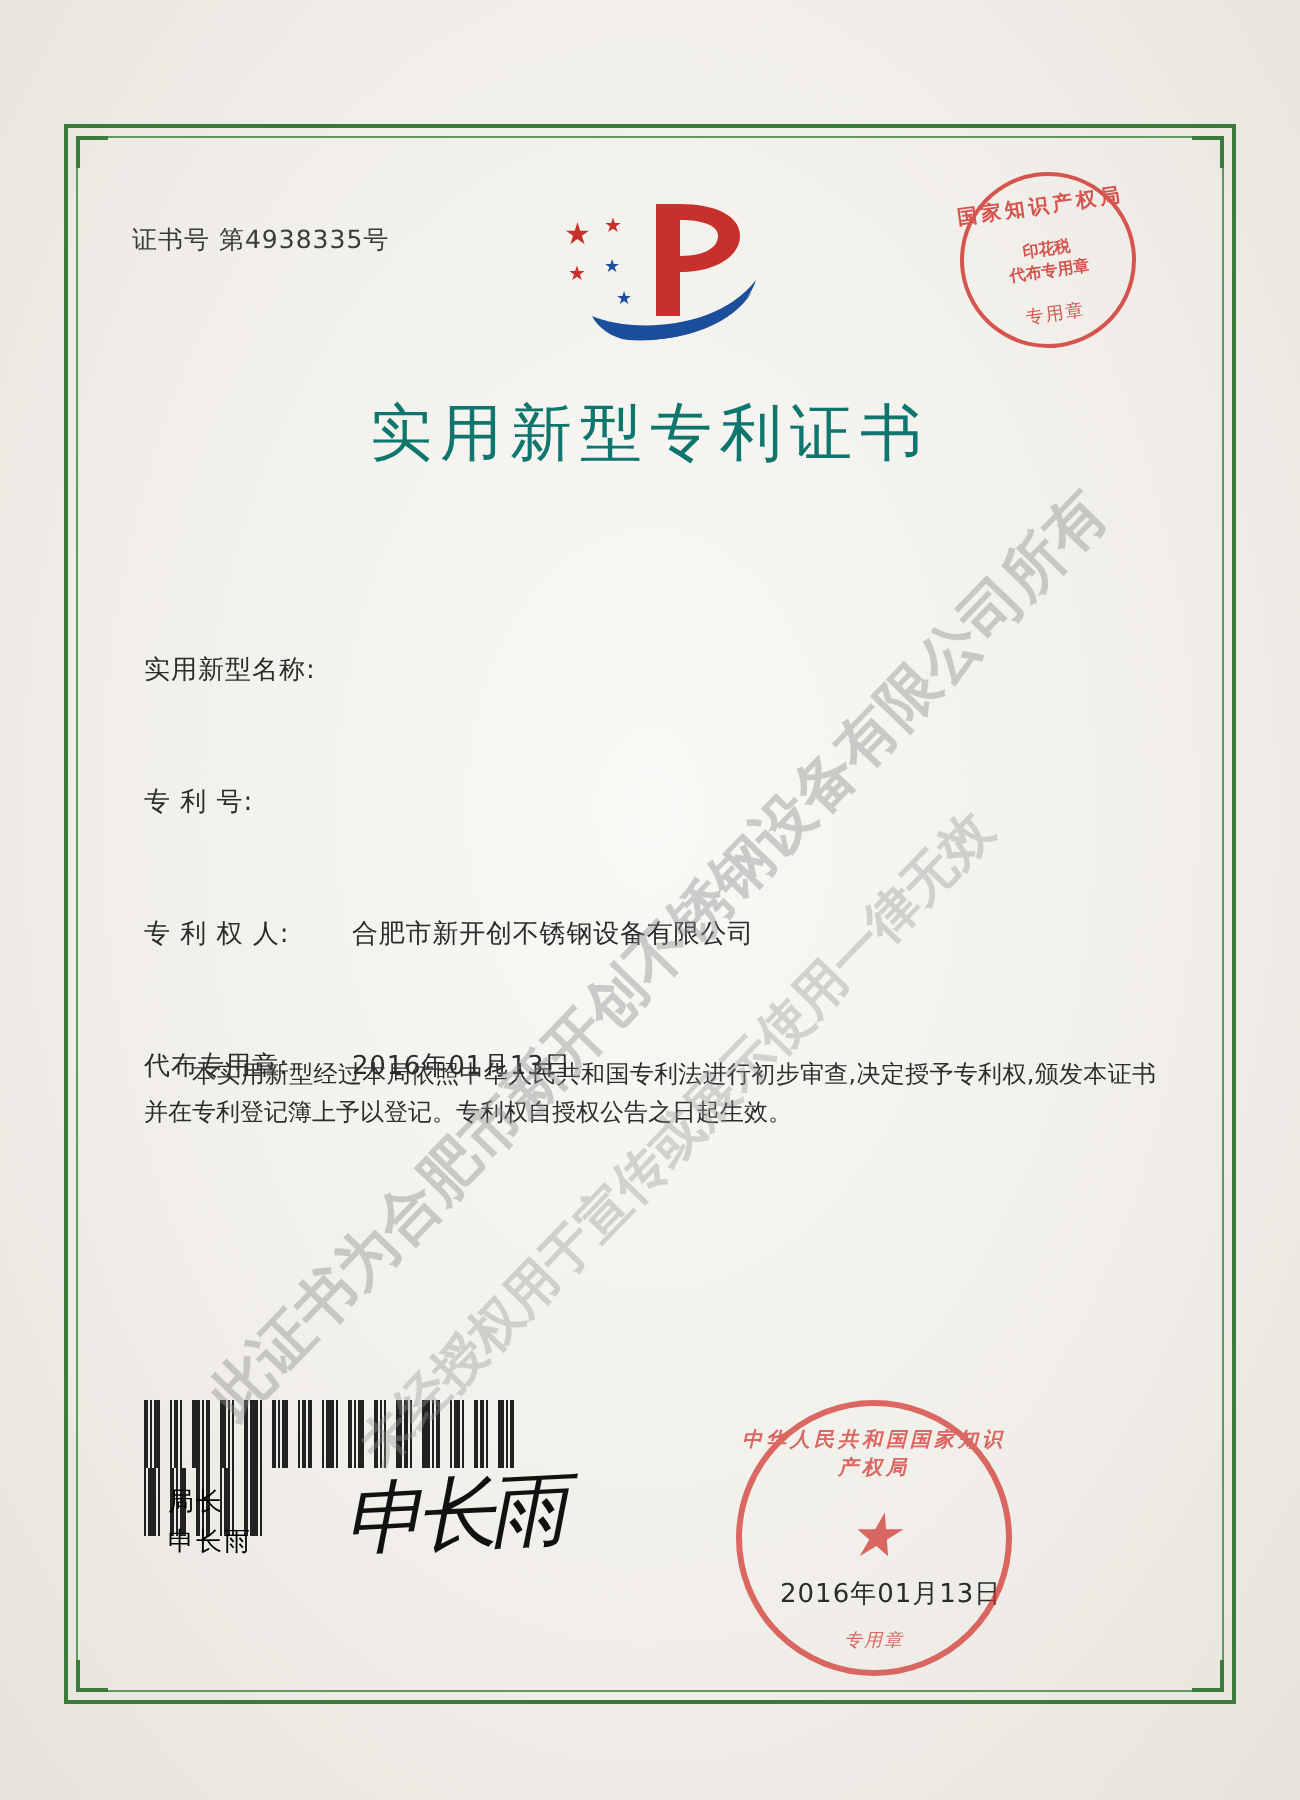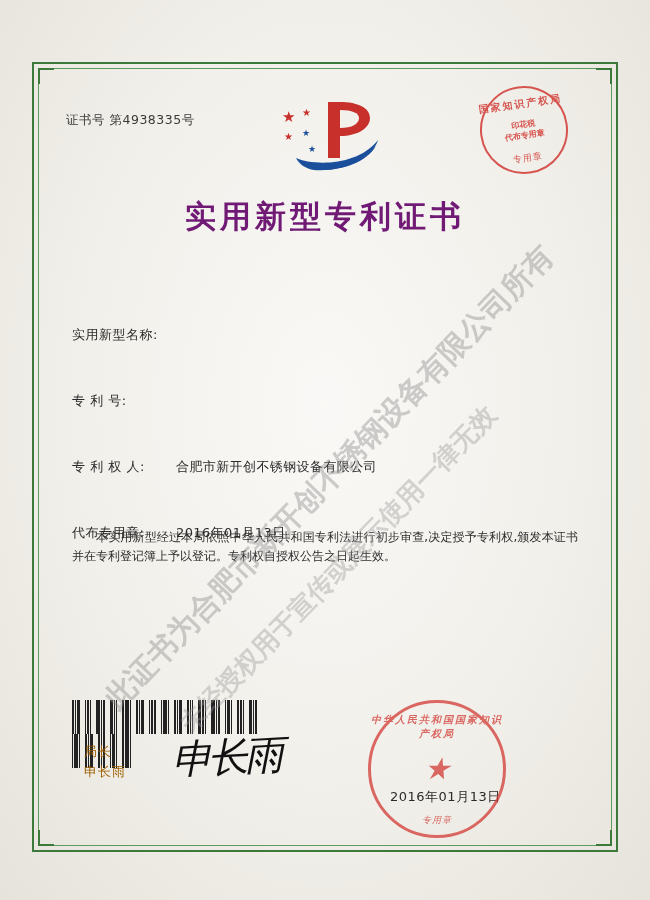--- a/index.html
+++ b/index.html
@@ -79,23 +79,23 @@
   }
 
   
   .title {
     position: absolute;
     left: 0;
     right: 0;
     top: 196px;
     text-align: center;
     font-size: 31px;
-    font-weight: bold;
+    font-weight: normal;
     letter-spacing: 4px;
-    color: #701a75;
+    color: #0f766e;
     font-family: "DejaVu Sans", sans-serif;
   }
 
   
   .fields {
     position: absolute;
     left: 72px;
     top: 278px;
     width: 500px;
   }
@@ -152,21 +152,21 @@
     vertical-align: top;
   }
 
   
   .director {
     position: absolute;
     left: 84px;
     top: 742px;
     font-size: 13px;
     line-height: 20px;
-    color: #a16207;
+    color: #000000;
     font-family: "DejaVu Sans", sans-serif;
     letter-spacing: 1px;
   }
   .signature {
     position: absolute;
     left: 172px;
     top: 730px;
     font-size: 40px;
     color: #111;
     font-family: "DejaVu Serif", serif;

